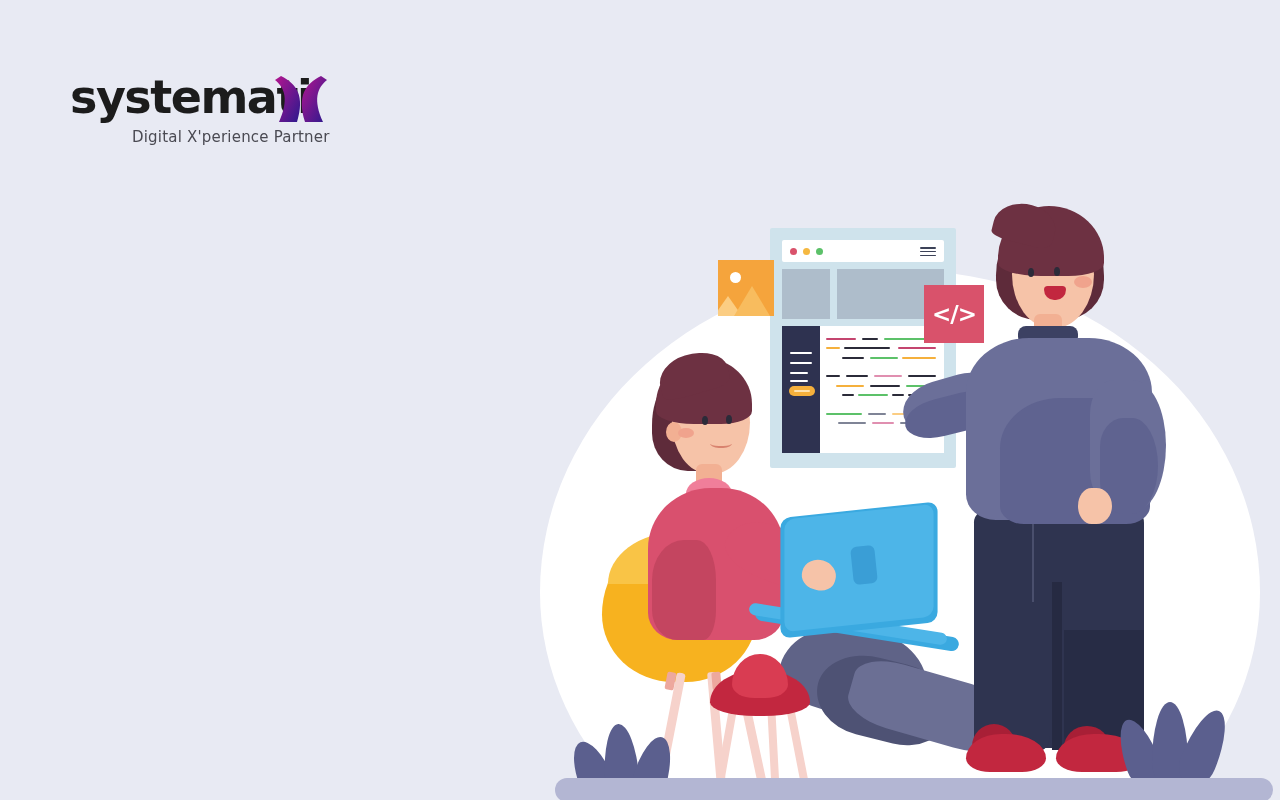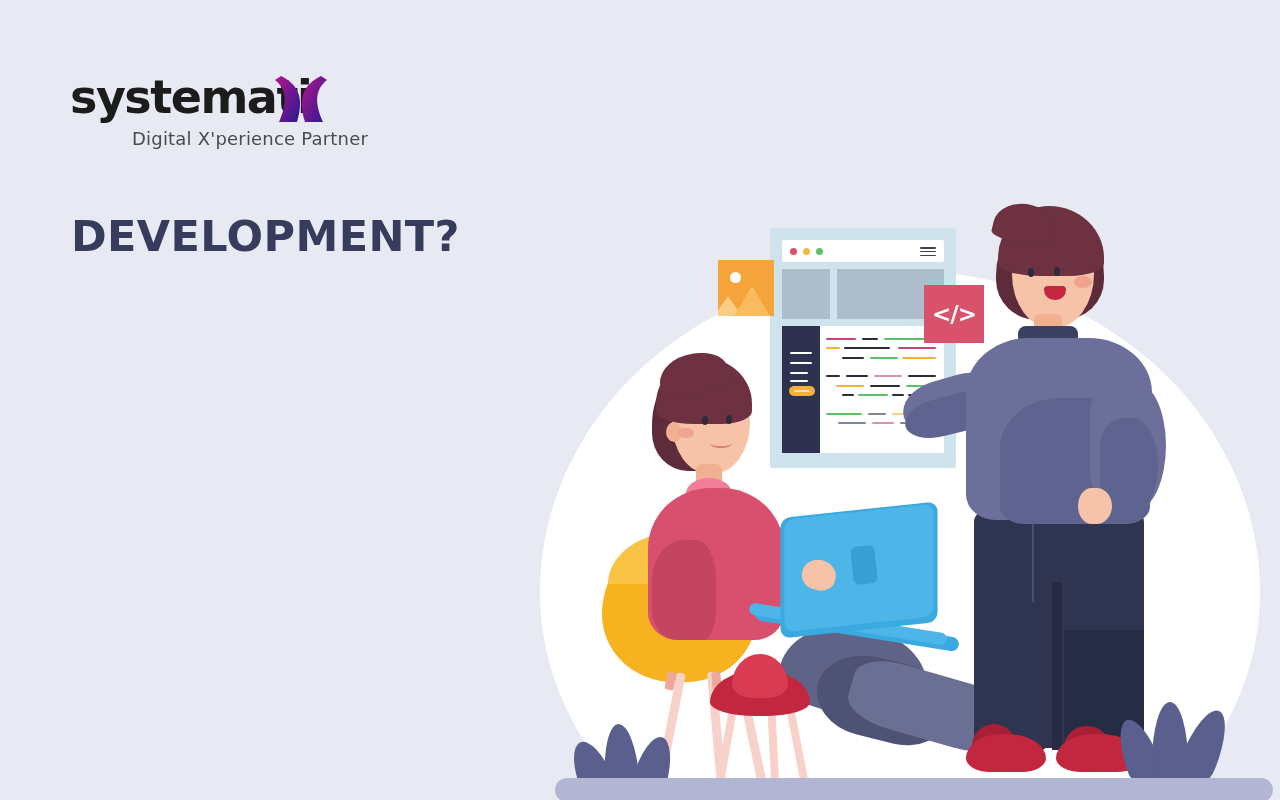--- a/index.html
+++ b/index.html
@@ -15,21 +15,21 @@
   .logo{position:absolute;left:70px;top:74px;width:270px;height:70px;}
   .logo-word{
     font-family:"DejaVu Sans",sans-serif;
     font-size:46px;font-weight:700;letter-spacing:-1.5px;
     color:#1c1c1c;line-height:1;position:absolute;left:0;top:0;
   }
   .logo-x{position:absolute;left:205px;top:-4px;width:52px;height:58px;}
   .logo-tag{
     position:absolute;left:62px;top:54px;
     font-family:"DejaVu Sans",sans-serif;
-    font-size:18px;font-weight:500;color:#4a4a52;letter-spacing:.2px;
+    font-size:15px;font-weight:500;color:#4a4a52;letter-spacing:.2px;
     white-space:nowrap;
   }
 
   
   .headline{position:absolute;left:71px;top:205px;width:620px;}
   .h-sub{
     font-family:"DejaVu Sans",sans-serif;
     font-size:29px;font-weight:400;color:#3d4161;letter-spacing:.1px;
     line-height:1.1;margin:0 0 14px 0;
   }
@@ -201,21 +201,20 @@
         </linearGradient>
       </defs>
       <path d="M6 6 C22 14, 30 26, 22 52 L4 52 C14 30, 10 18, 0 10 Z" fill="url(#gx)"></path>
       <path d="M46 6 C30 14, 22 26, 30 52 L48 52 C38 30, 42 18, 52 10 Z" fill="url(#gx)"></path>
     </svg>
     <div class="logo-tag">Digital X'perience Partner</div>
   </div>
 
   <div class="headline">
     <h1 class="h-main">
-      <span class="l2">DEVELOPMENT?</span>
     </h1>
   </div>
 
   <div class="illus">
 
     <div class="blob"></div>
 
     <div class="browser">
       <div class="bw-bar">
         <span class="dot dot1"></span>

